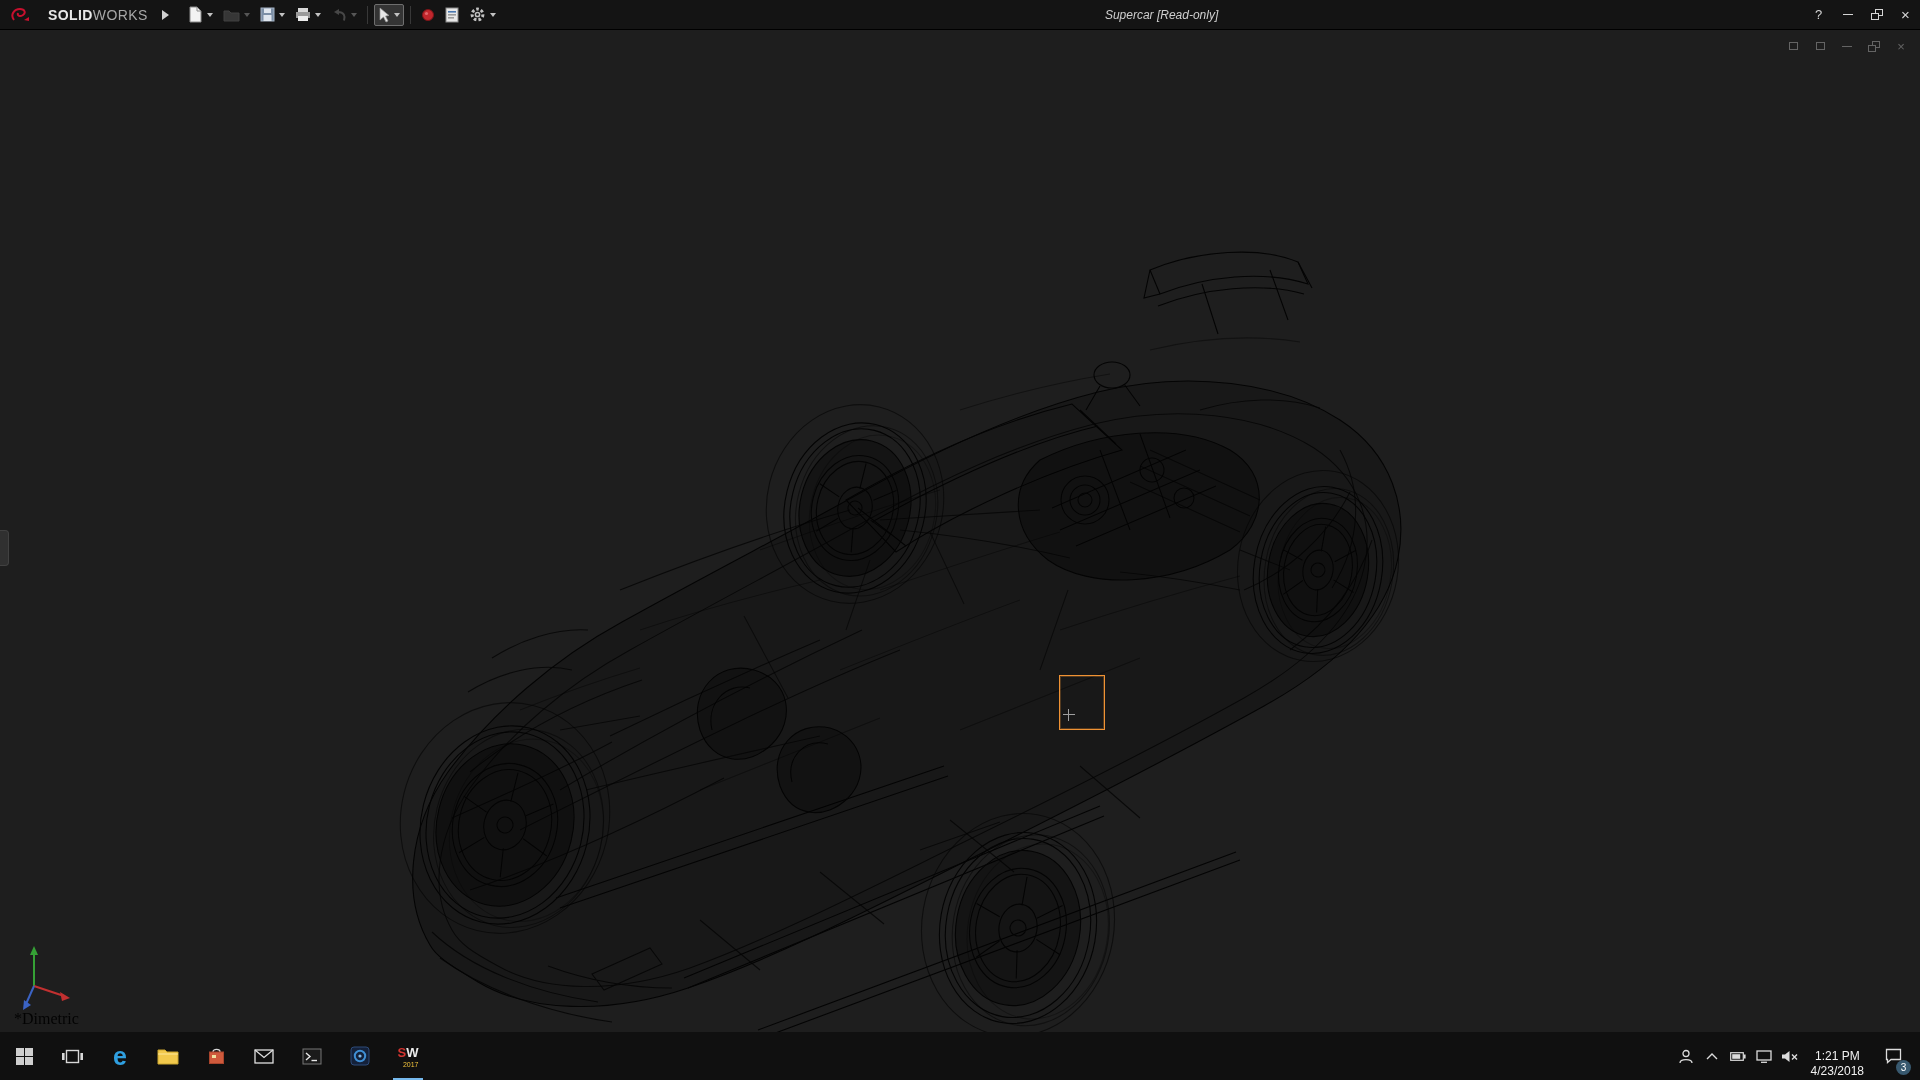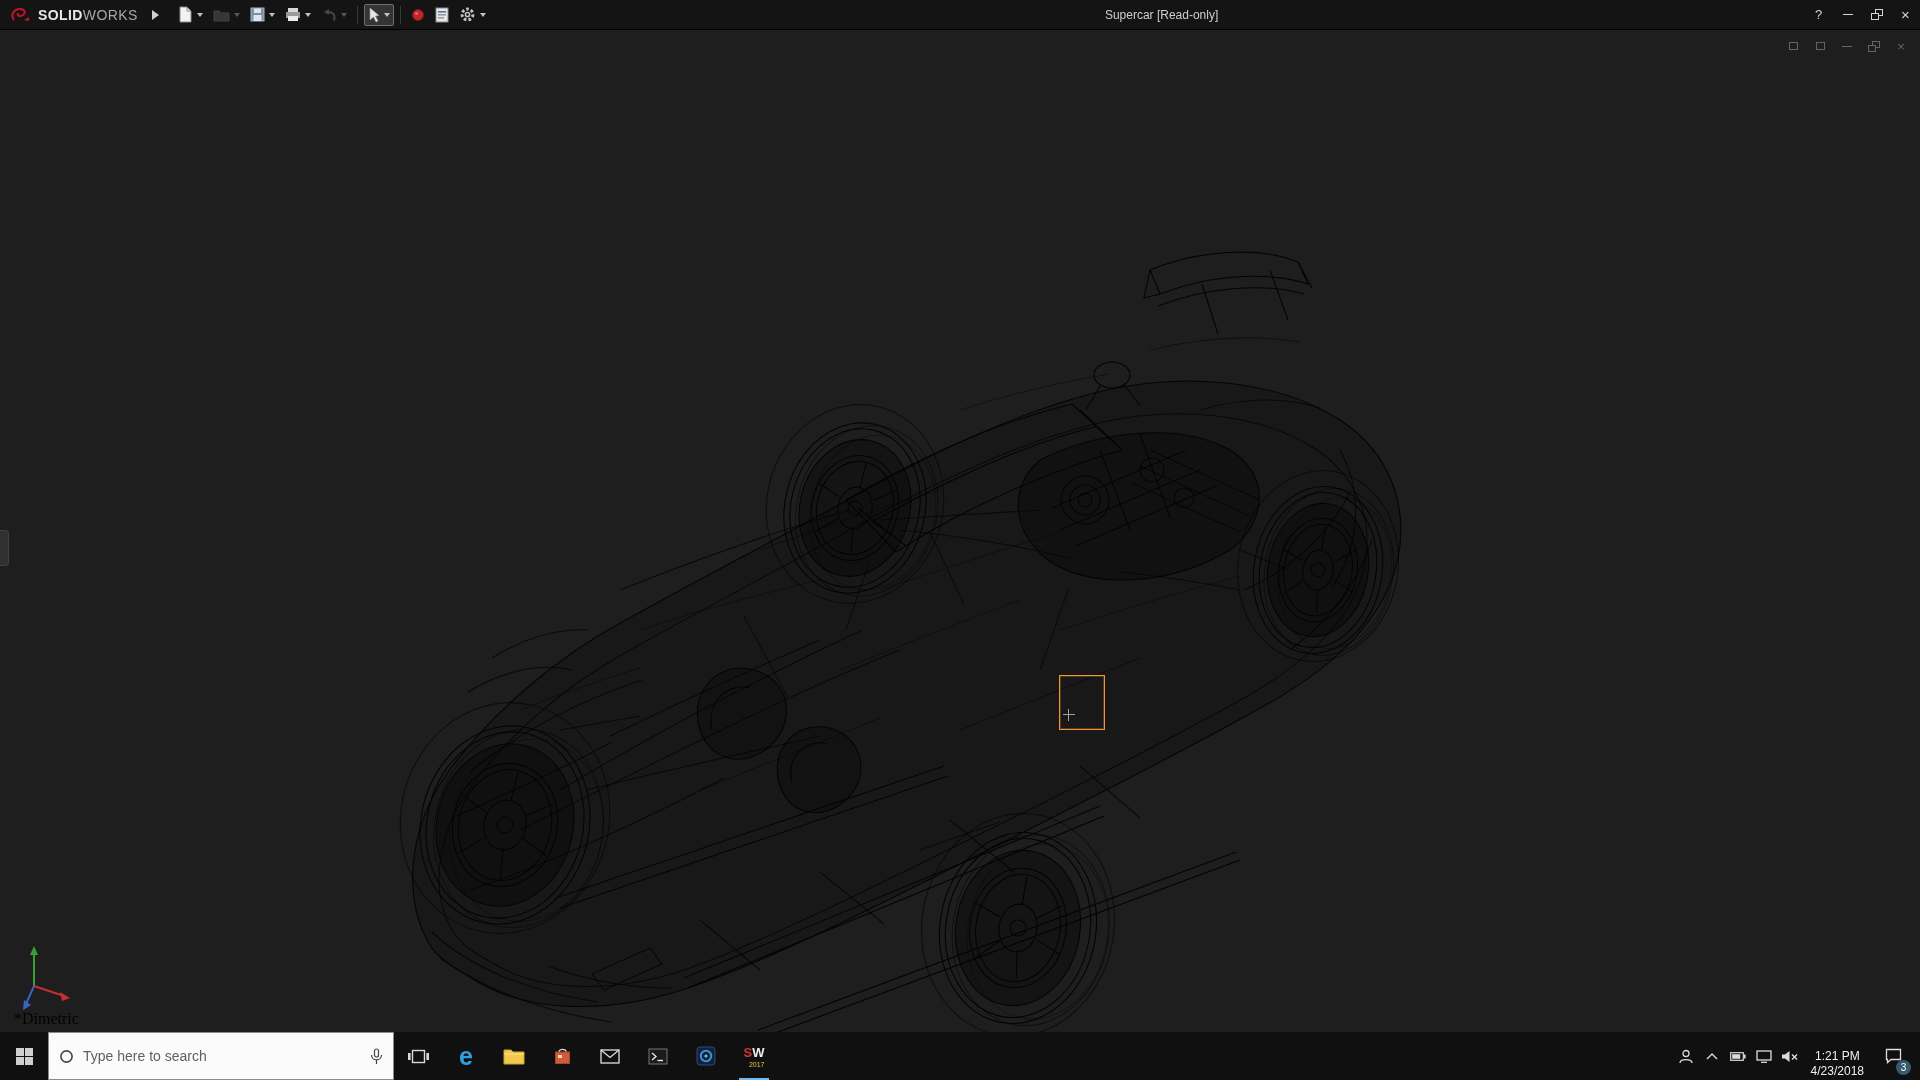--- a/index.html
+++ b/index.html
@@ -9,21 +9,21 @@
     font-family: "Liberation Sans", sans-serif;
   }
 
   
   .titlebar {
     position: absolute; top: 0; left: 0; width: 1920px; height: 30px;
     background: #141414; border-bottom: 1px solid #000;
     display: flex; align-items: center; z-index: 30;
     --bg: #141414;
   }
-  .brand { display: flex; align-items: center; gap: 6px; padding: 0 6px 0 10px; }
+  .brand { display: flex; align-items: center; gap: 16px; padding: 0 6px 0 10px; }
   .brand-text { font-size: 14px; letter-spacing: .4px; color: #e8e8e8; font-weight: bold; }
   .brand-text .w2 { color: #a8a8a8; font-weight: normal; }
   .flyout {
     width: 0; height: 0; margin: 0 14px 0 8px;
     border-top: 5px solid transparent; border-bottom: 5px solid transparent;
     border-left: 7px solid #d0d0d0;
   }
   .toolbar { display: flex; align-items: center; }
   .tb-group {
     display: flex; align-items: center; padding: 2px 3px; margin: 0 1px;
@@ -32,21 +32,21 @@
   .tb-group.active { background: #343434; border-color: #6e6e6e; }
   .tb-group.disabled { opacity: .38; }
   .caret {
     width: 0; height: 0; margin-left: 4px;
     border-left: 3.5px solid transparent; border-right: 3.5px solid transparent;
     border-top: 4px solid #c2c2c2;
   }
   .tb-sep { width: 1px; height: 18px; background: #383838; margin: 0 5px; }
   .title {
     position: absolute; left: 60.5%; transform: translateX(-50%);
-    color: #cfcfcf; font-size: 12px; white-space: nowrap;
+    color: #cfcfcf; font-size: 12px; white-space: nowrap; font-style: italic;
   }
   .win-controls { margin-left: auto; display: flex; height: 100%; }
   .wc {
     width: 29px; height: 100%; display: flex; align-items: center; justify-content: center;
     color: #d5d5d5; font-size: 13px;
   }
   .ic-line { width: 10px; border-bottom: 1px solid currentColor; }
   .ic-restore { position: relative; width: 12px; height: 11px; }
   .ic-restore i { position: absolute; border: 1px solid currentColor; width: 8px; height: 7px; }
   .ic-restore i.b1 { right: 0; top: 0; }
@@ -370,30 +370,20 @@
 <div class="taskbar">
   <div class="start-btn">
     <svg width="17" height="17" viewBox="0 0 17 17">
       <rect x="0" y="0" width="8" height="8" fill="#cfcfcf"></rect>
       <rect x="9" y="0" width="8" height="8" fill="#cfcfcf"></rect>
       <rect x="0" y="9" width="8" height="8" fill="#cfcfcf"></rect>
       <rect x="9" y="9" width="8" height="8" fill="#cfcfcf"></rect>
     </svg>
   </div>
 
-  <div class="search-box">
-    <svg width="15" height="15" viewBox="0 0 15 15">
-      <circle cx="7.5" cy="7.5" r="5.6" fill="none" stroke="#444" stroke-width="1.6"></circle>
-    </svg>
-    <input class="search-input" type="text" placeholder="Type here to search" style="">
-    <svg width="13" height="17" viewBox="0 0 13 17">
-      <rect x="4.5" y="1" width="4" height="8" rx="2" fill="none" stroke="#444" stroke-width="1.2"></rect>
-      <path d="M1.5 7 C1.5 13.5 11.5 13.5 11.5 7 M6.5 12.5 L6.5 16" fill="none" stroke="#444" stroke-width="1.2"></path>
-    </svg>
-  </div>
 
   <div class="app-btn">
     <svg width="21" height="17" viewBox="0 0 21 17">
       <rect x="4.5" y="2.5" width="12" height="12" fill="none" stroke="#d8d8d8" stroke-width="1.4"></rect>
       <rect x="0" y="5" width="2.6" height="7" fill="#d8d8d8"></rect>
       <rect x="18.4" y="5" width="2.6" height="7" fill="#d8d8d8"></rect>
     </svg>
   </div>
   <div class="app-btn">
     <span class="edge-glyph">e</span>

